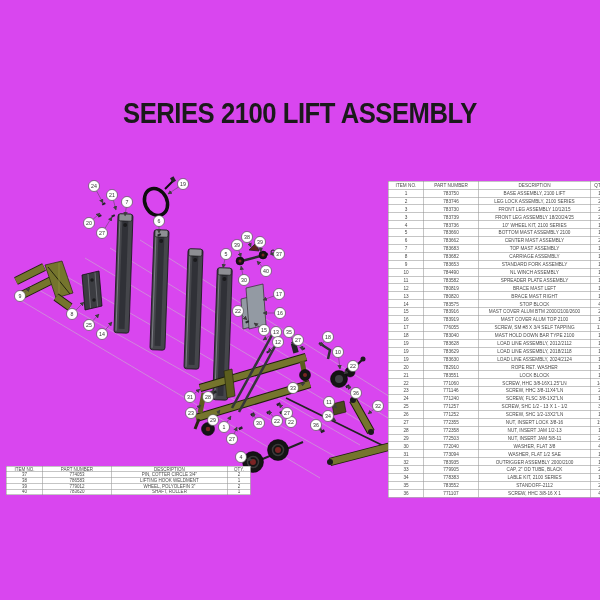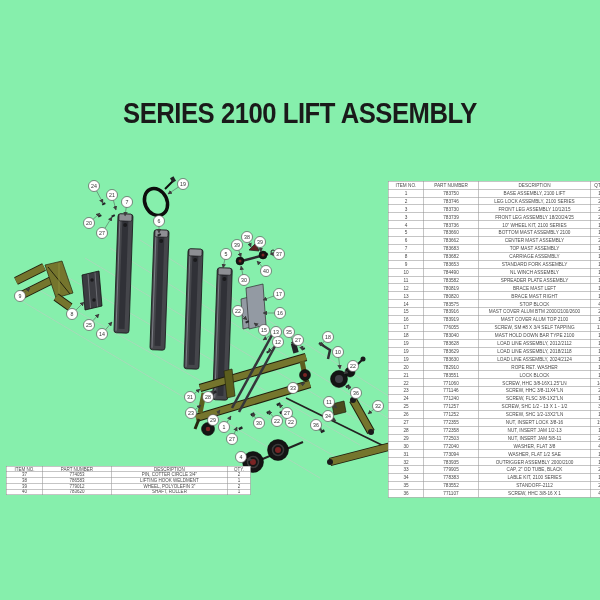--- a/index.html
+++ b/index.html
@@ -1,16 +1,16 @@
 <!DOCTYPE html>
 <html style="--olive: #75752d; --mast: #45464b; --hub: #7a2424; --guide: #c6c6c6;"><head>
 <meta charset="utf-8">
 <style>
   html,body{margin:0;padding:0;background:#ffffff;}
-  #page{position:relative;width:600px;height:600px;background:#86efac;overflow:hidden;
+  #page{position:relative;width:600px;height:600px;background:#d946ef;overflow:hidden;
         font-family:"Liberation Sans",sans-serif;}
   #title{position:absolute;top:98px;left:0;right:0;margin:0;text-align:center;
          font-size:27px;font-weight:bold;color:#1a1a1a;letter-spacing:-0.5px;
          transform:scaleX(0.95) scaleY(1.06);transform-origin:50% 50%;white-space:nowrap;}
   
   #diagram{position:absolute;left:0;top:0;width:600px;height:600px;}
   .guide{stroke:#c6c6c6;stroke-width:1;}
   .olive{fill:var(--olive);stroke:#26260f;stroke-width:1.4;}
   .olive-bar{stroke:var(--olive);stroke-width:13;}
   .olive-bar-outline{stroke:#1e1e0c;stroke-width:17;}

